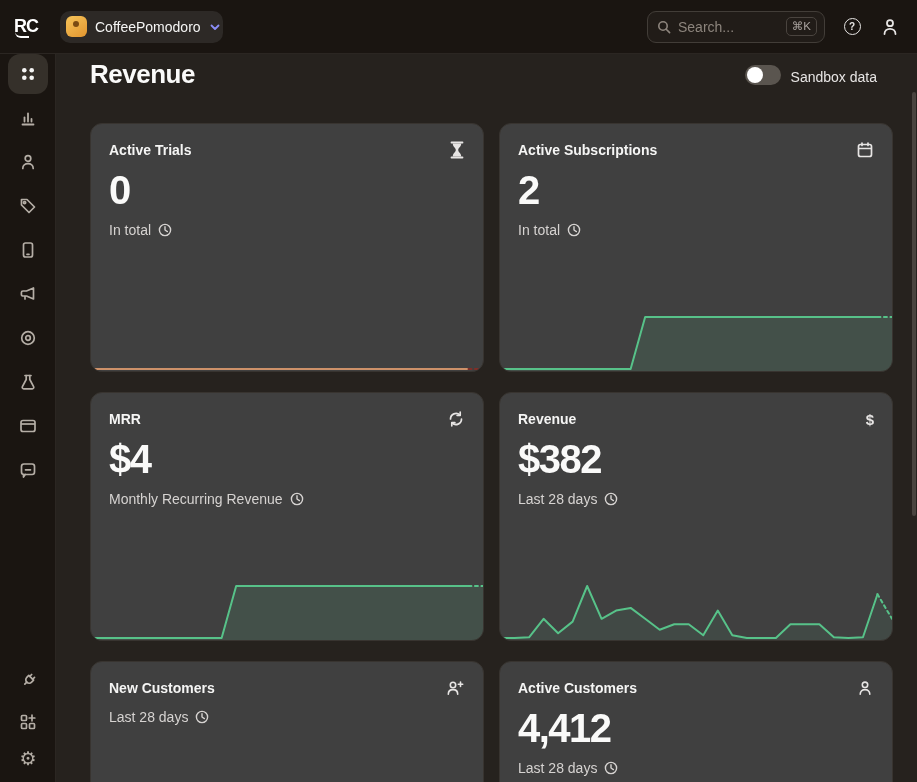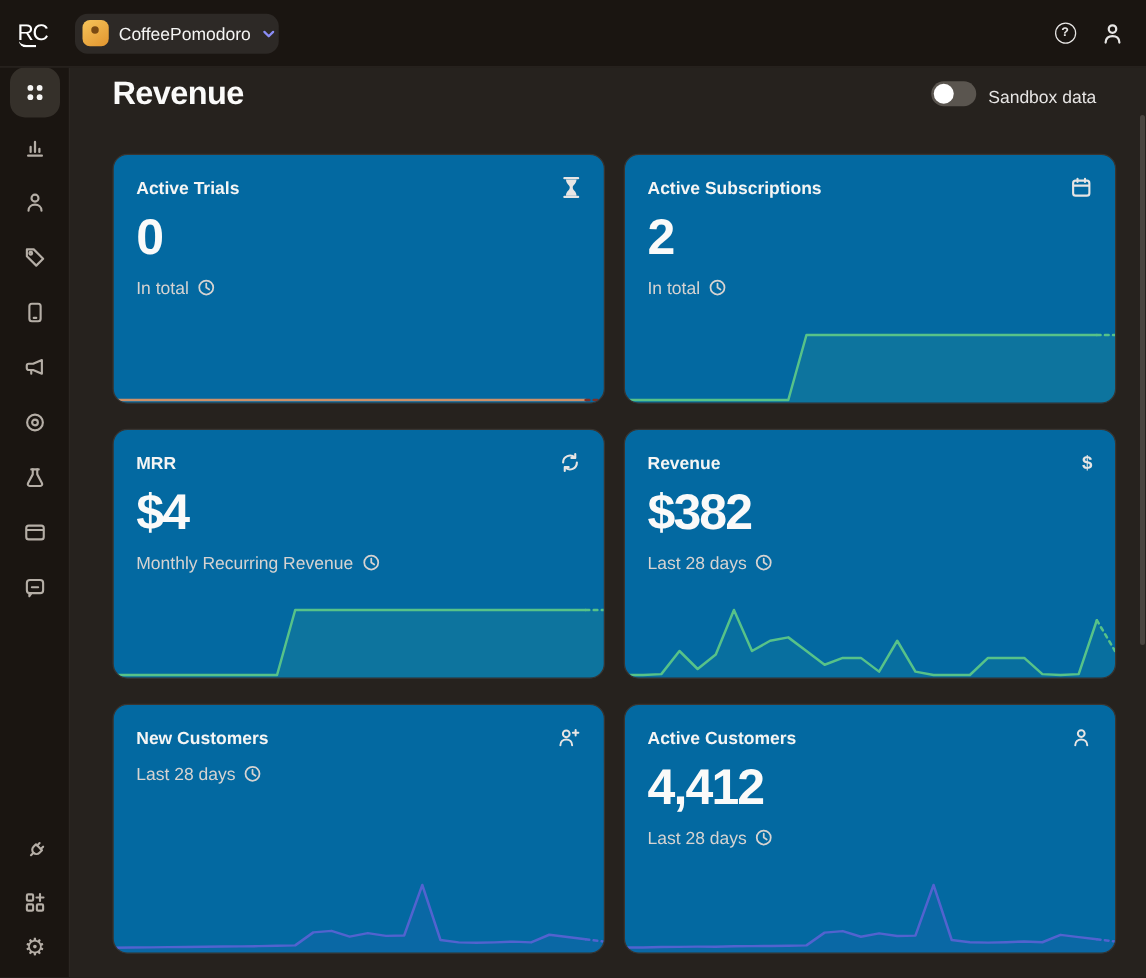--- a/index.html
+++ b/index.html
@@ -7,21 +7,21 @@
   body {
     font-family:"Liberation Sans", sans-serif;
     background:#26221e; color:#fafaf9; position:relative;
   }
   
   .topbar {
     position:absolute; top:0; left:0; right:0; height:54px;
     background:#1a1511; border-bottom:1px solid #2b2622;
     display:flex; align-items:center; padding:0 10px 0 14px; z-index:5;
   }
-  .logo { width:40px; font-weight:400; font-size:18px; color:#fff; letter-spacing:-1px; position:relative; }
+  .logo { width:40px; font-weight:700; font-size:18px; color:#fff; letter-spacing:-1px; position:relative; }
   .logo:after { content:""; position:absolute; left:1px; bottom:-1px; width:14px; height:5px;
     border-bottom:2px solid #fff; border-bottom-left-radius:6px; }
   .project-pill {
     margin-left:6px; height:32px; display:flex; align-items:center; gap:8px;
     background:#2d2926; border-radius:10px; padding:0 2px 0 6px; cursor:pointer;
   }
   .project-icon { width:21px; height:21px; border-radius:6px;
     background:linear-gradient(145deg,#f6c45a,#e2952f); position:relative; }
   .project-icon:after { content:""; position:absolute; left:7px; top:5px; width:6px; height:6px;
     border-radius:50%; background:#7a4a12; }
@@ -54,21 +54,21 @@
   .gear-glyph { font-size:19px; line-height:1; color:#b5aea6; }
   
   .content { position:absolute; top:54px; left:56px; right:0; bottom:0; background:#26221e; }
   .page-title { position:absolute; left:34px; top:5px; font-size:26px; font-weight:700; letter-spacing:-0.5px; }
   .sandbox { position:absolute; right:40px; top:11px; display:flex; align-items:flex-end; gap:10px; }
   .toggle { width:36px; height:20px; background:#5a554f; border-radius:10px; position:relative; cursor:pointer; }
   .toggle-knob { position:absolute; left:2px; top:2px; width:16px; height:16px; border-radius:50%; background:#fff; }
   .sandbox-label { font-size:14px; color:#e7e5e4; }
   .cards { position:absolute; left:34px; top:69px; display:grid;
     grid-template-columns:394px 394px; column-gap:15px; row-gap:20px; }
-  .card { height:200px; background:#0369a1; border:1px solid #383430; border-radius:12px;
+  .card { height:249px; background:#404040; border:1px solid #383430; border-radius:12px;
     position:relative; overflow:hidden; padding:16px 18px 0; }
   .card-head { display:flex; align-items:center; justify-content:space-between; height:20px; }
   .card-title { font-size:14px; font-weight:700; color:#f5f5f4; }
   .card-icon { color:#e7e5e4; display:flex; }
   .dollar-glyph { font-size:15px; font-weight:700; color:#e7e5e4; }
   .card-value { margin-top:9px; font-size:40px; font-weight:700; letter-spacing:-1.5px; line-height:1.05; color:#fafaf9; }
   .card-caption { margin-top:11px; display:flex; align-items:center; gap:7px; font-size:14px; color:#d6d3d1; }
   .clock-ic { display:flex; color:#d6d3d1; }
   .spark { position:absolute; left:0; bottom:0; width:100%; height:62px; display:block; }
   .scroll-thumb { position:absolute; right:1px; top:92px; width:4px; height:424px;
@@ -82,20 +82,30 @@
   <div class="project-pill">
     <span class="project-icon"></span>
     <span class="project-name">CoffeePomodoro</span>
     <span style="display:flex;">
       <svg width="12" height="12" viewBox="0 0 12 12">
           <path d="M2.5 4.5 6 8l3.5-3.5" fill="none" stroke="#8b8df6" stroke-width="1.8" stroke-linecap="round" stroke-linejoin="round"></path>
         </svg>
     </span>
   </div>
   <div class="spacer"></div>
+  <div class="search">
+    <span style="display:flex;">
+      <svg width="14" height="14" viewBox="0 0 14 14">
+          <circle cx="6" cy="6" r="4.2" fill="none" stroke="#8d857d" stroke-width="1.6"></circle>
+          <path d="M9.2 9.2 12.6 12.6" stroke="#8d857d" stroke-width="1.6" stroke-linecap="round"></path>
+        </svg>
+    </span>
+    <input type="text" placeholder="Search..." style="">
+    <span class="kbd">⌘K</span>
+  </div>
   <div class="help-btn">
     <span class="help-circle">?</span>
   </div>
   <div class="avatar-btn">
     <span style="display:flex;">
       <svg width="20" height="20" viewBox="0 0 20 20">
           <circle cx="10" cy="6.2" r="3" fill="none" stroke="currentColor" stroke-width="1.8"></circle>
           <path d="M4.5 17c0-3.3 2.4-5.2 5.5-5.2s5.5 1.9 5.5 5.2" fill="none" stroke="currentColor" stroke-width="1.8" stroke-linecap="round"></path>
         </svg>
     </span>

